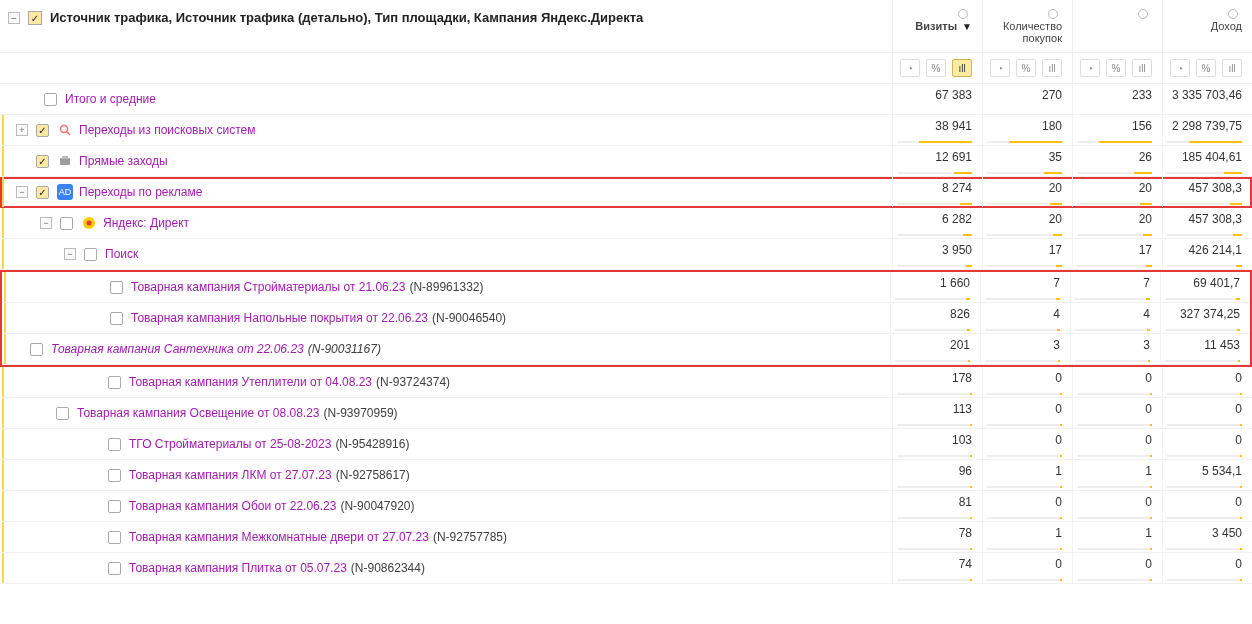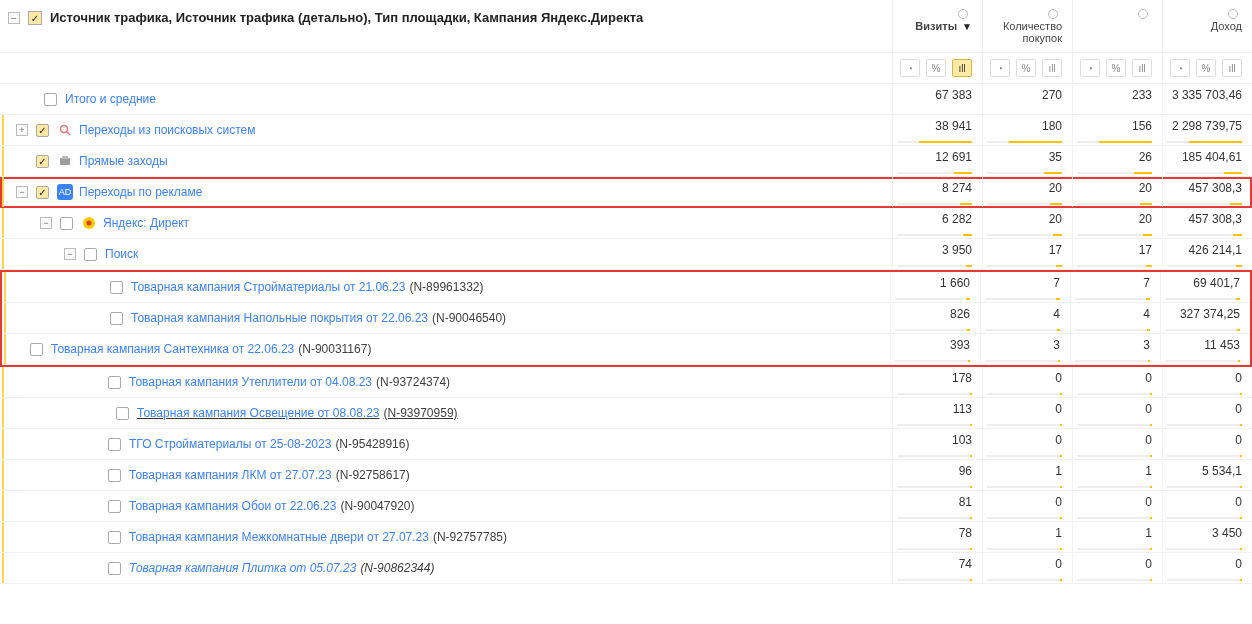--- a/index.html
+++ b/index.html
@@ -29,21 +29,21 @@
   .left { flex: 1; display: flex; align-items: center; padding: 6px 8px; min-height: 30px; position: relative; }
   .indent-bar { position: absolute; top: 0; bottom: 0; border-left: 2px solid #ffd54f; }
   .ctrl-expand { width: 12px; height: 12px; border: 1px solid #bbb; display: flex; align-items: center; justify-content: center; font-size: 9px; color: #666; margin-right: 8px; cursor: pointer; background: #fafafa; }
   .chk { width: 13px; height: 13px; border: 1px solid #aaa; border-radius: 2px; background: #fff; margin-right: 8px; cursor: pointer; display: flex; align-items: center; justify-content: center; }
   .chk.on { background: #ffe8a3; color: #222; font-size: 10px; }
   .ricon { width: 16px; height: 16px; border-radius: 3px; margin-right: 6px; display: flex; align-items: center; justify-content: center; font-size: 9px; color: #fff; }
   .ricon.search { background: transparent; color: #e57373; }
   .ricon.direct { background: transparent; }
   .ricon.ad { background: #3b82f6; }
   .ricon.cube { background: transparent; }
-  .rlabel { color: #3b82f6; text-align: center; }
+  .rlabel { color: #a21caf; text-align: center; }
   .rcode { color: #404040; margin-left: 4px; }
 
   .cell { width: 90px; text-align: right; padding: 4px 10px 2px 4px; border-left: 1px solid #f3f3f3; position: relative; }
   .cval { display: block; padding-bottom: 3px; }
   .bar { position: absolute; bottom: 2px; height: 2px; background: #ffc107; right: 10px; }
   .bar.bg { background: #eee; left: 4px; right: 10px; }
 
   .hl-block { border: 2px solid #e53935; }
 </style>
 </head>
@@ -323,29 +323,29 @@
             <div class="bar bg"></div>
             <div class="bar" style="width: 3%;"></div>
           </div>
           <div class="cell">
             <span class="cval">327 374,25</span>
             <div class="bar bg"></div>
             <div class="bar" style="width: 3%;"></div>
           </div>
         </div>
         <div class="row">
-          <div class="left" style="">
+          <div class="left" style=" font-style: italic;">
             <div class="indent-bar" style="left: 2px;"></div>
             <div style="width: 20px;"></div>
             <div class="chk"></div>
             <span class="rlabel">Товарная кампания Сантехника от 22.06.23</span>
             <span class="rcode"> (N-90031167)</span>
           </div>
           <div class="cell">
-            <span class="cval">393</span>
+            <span class="cval">201</span>
             <div class="bar bg"></div>
             <div class="bar" style="width: 2%;"></div>
           </div>
           <div class="cell">
             <span class="cval">3</span>
             <div class="bar bg"></div>
             <div class="bar" style="width: 2%;"></div>
           </div>
           <div class="cell">
             <span class="cval">3</span>
@@ -382,21 +382,21 @@
           <div class="bar bg"></div>
           <div class="bar" style="width: 2%;"></div>
         </div>
         <div class="cell">
           <span class="cval">0</span>
           <div class="bar bg"></div>
           <div class="bar" style="width: 2%;"></div>
         </div>
       </div>
       <div class="row">
-        <div class="left" style="padding-left: 96px; text-decoration: underline;">
+        <div class="left" style="padding-left: 36px;">
           <div class="indent-bar" style="left: 2px;"></div>
           <div style="width: 20px;"></div>
           <div class="chk"></div>
           <span class="rlabel">Товарная кампания Освещение от 08.08.23</span>
           <span class="rcode"> (N-93970959)</span>
         </div>
         <div class="cell">
           <span class="cval">113</span>
           <div class="bar bg"></div>
           <div class="bar" style="width: 2%;"></div>
@@ -527,21 +527,21 @@
           <div class="bar bg"></div>
           <div class="bar" style="width: 2%;"></div>
         </div>
         <div class="cell">
           <span class="cval">3 450</span>
           <div class="bar bg"></div>
           <div class="bar" style="width: 2%;"></div>
         </div>
       </div>
       <div class="row">
-        <div class="left" style="padding-left: 88px; font-style: italic;">
+        <div class="left" style="padding-left: 88px;">
           <div class="indent-bar" style="left: 2px;"></div>
           <div style="width: 20px;"></div>
           <div class="chk"></div>
           <span class="rlabel">Товарная кампания Плитка от 05.07.23</span>
           <span class="rcode"> (N-90862344)</span>
         </div>
         <div class="cell">
           <span class="cval">74</span>
           <div class="bar bg"></div>
           <div class="bar" style="width: 2%;"></div>

